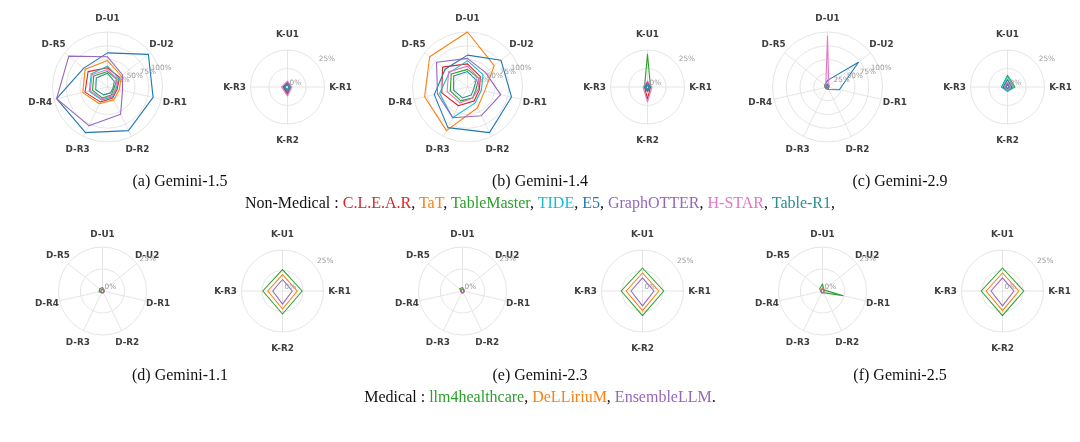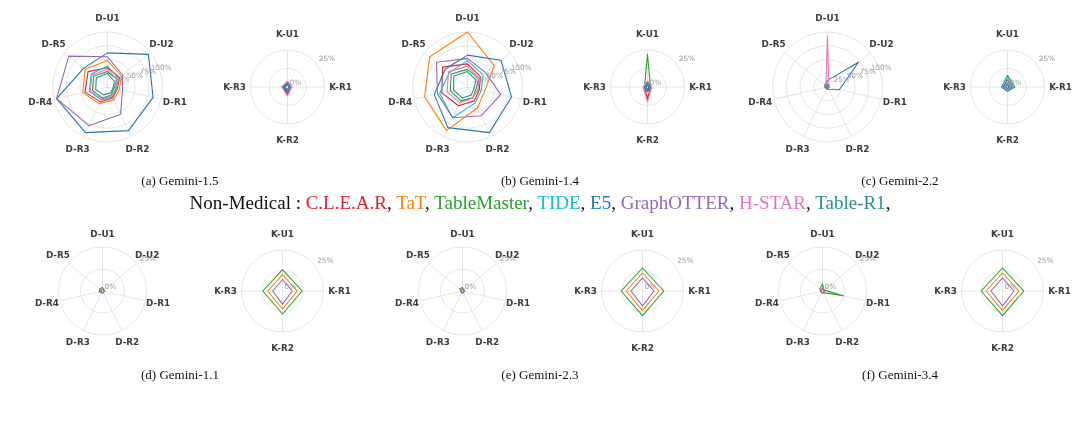--- a/index.html
+++ b/index.html
@@ -1,21 +1,21 @@
 <!DOCTYPE html>
 <html><head>
 <meta charset="utf-8">
 <style>
   html,body{margin:0;padding:0;background:#ffffff;}
   .page{width:1080px;height:442px;overflow:hidden;font-family:"Liberation Serif",serif;background:#fff;box-sizing:border-box;padding-top:2px;}
   .row{display:flex;justify-content:center;}
   .panel{width:360px;display:flex;flex-direction:column;align-items:center;}
   .charts{display:flex;align-items:center;justify-content:center;}
-  .caption{font-size:13px;color:#111;text-align:center;height:19px;line-height:18px;}
-  .legend{text-align:center;font-size:19px;color:#111;height:22px;line-height:22px;margin:1px 0 2px 0;}
+  .caption{font-size:16px;color:#111;text-align:center;height:19px;line-height:18px;}
+  .legend{text-align:center;font-size:16px;color:#111;height:22px;line-height:22px;margin:1px 0 2px 0;}
   .legend span{white-space:pre;}
   svg{display:block;}
   .axis-lab{font-family:"DejaVu Sans",sans-serif;font-size:8.8px;font-weight:bold;fill:#3d3d3d;}
   .tick-lab{font-family:"DejaVu Sans",sans-serif;font-size:7.3px;fill:#999;}
 </style>
 </head>
 <body>
 
 <div class="page">
 
@@ -188,21 +188,21 @@
             <polygon points="72.5,80.6 75.5,85.0 72.5,88.0 69.5,85.0" fill="none" stroke="#e377c2" stroke-width="1.1" stroke-linejoin="round"></polygon>
             <polygon points="72.5,82.0 74.0,85.0 72.5,86.5 71.0,85.0" fill="none" stroke="#2a8f8f" stroke-width="1.1" stroke-linejoin="round"></polygon>
             <text x="72.5" y="32.0" class="axis-lab" text-anchor="middle" dominant-baseline="middle">K-U1</text>
             <text x="125.5" y="85.0" class="axis-lab" text-anchor="middle" dominant-baseline="middle">K-R1</text>
             <text x="72.5" y="138.0" class="axis-lab" text-anchor="middle" dominant-baseline="middle">K-R2</text>
             <text x="19.5" y="85.0" class="axis-lab" text-anchor="middle" dominant-baseline="middle">K-R3</text>
             <text x="74.5" y="83" class="tick-lab" text-anchor="start">0%</text>
             <text x="103.8" y="59.3" class="tick-lab" text-anchor="start">25%</text>
           </svg>
       </div>
-      <div class="caption">(c) Gemini-2.2</div>
+      <div class="caption">(c) Gemini-2.9</div>
     </div>
   </div>
 
   <div class="legend"><span>Non-Medical : </span><span style="color: rgb(214, 39, 40);">C.L.E.A.R</span><span>, </span><span style="color: rgb(255, 127, 14);">TaT</span><span>, </span><span style="color: rgb(44, 160, 44);">TableMaster</span><span>, </span><span style="color: rgb(23, 190, 207);">TIDE</span><span>, </span><span style="color: rgb(31, 119, 180);">E5</span><span>, </span><span style="color: rgb(148, 103, 189);">GraphOTTER</span><span>, </span><span style="color: rgb(227, 119, 194);">H-STAR</span><span>, </span><span style="color: rgb(42, 143, 143);">Table-R1</span><span>,</span></div>
 
   <div class="row">
     <div class="panel">
       <div class="charts">
         <svg width="205" height="150" viewBox="0 0 205 150">
             <circle cx="102.5" cy="75" r="22" fill="none" stroke="#dedede" stroke-width="0.8"></circle>
@@ -328,18 +328,19 @@
             <polygon points="77.5,57.0 93.9,75.0 77.5,94.7 61.1,75.0" fill="none" stroke="#ff7f0e" stroke-width="1.1" stroke-linejoin="round"></polygon>
             <polygon points="77.5,61.9 89.0,75.0 77.5,89.8 66.0,75.0" fill="none" stroke="#9467bd" stroke-width="1.1" stroke-linejoin="round"></polygon>
             <text x="77.5" y="18.0" class="axis-lab" text-anchor="middle" dominant-baseline="middle">K-U1</text>
             <text x="134.5" y="75.0" class="axis-lab" text-anchor="middle" dominant-baseline="middle">K-R1</text>
             <text x="77.5" y="132.0" class="axis-lab" text-anchor="middle" dominant-baseline="middle">K-R2</text>
             <text x="20.5" y="75.0" class="axis-lab" text-anchor="middle" dominant-baseline="middle">K-R3</text>
             <text x="79.5" y="73" class="tick-lab" text-anchor="start">0%</text>
             <text x="112.1" y="46.7" class="tick-lab" text-anchor="start">25%</text>
           </svg>
       </div>
-      <div class="caption">(f) Gemini-3.4</div>
+      <div class="caption">(f) Gemini-2.5</div>
     </div>
   </div>
 
+  <div class="legend"><span>Medical : </span><span style="color: rgb(44, 160, 44);">llm4healthcare</span><span>, </span><span style="color: rgb(255, 127, 14);">DeLLiriuM</span><span>, </span><span style="color: rgb(148, 103, 189);">EnsembleLLM</span><span>.</span></div>
 
 </div>
 
 </body></html>

